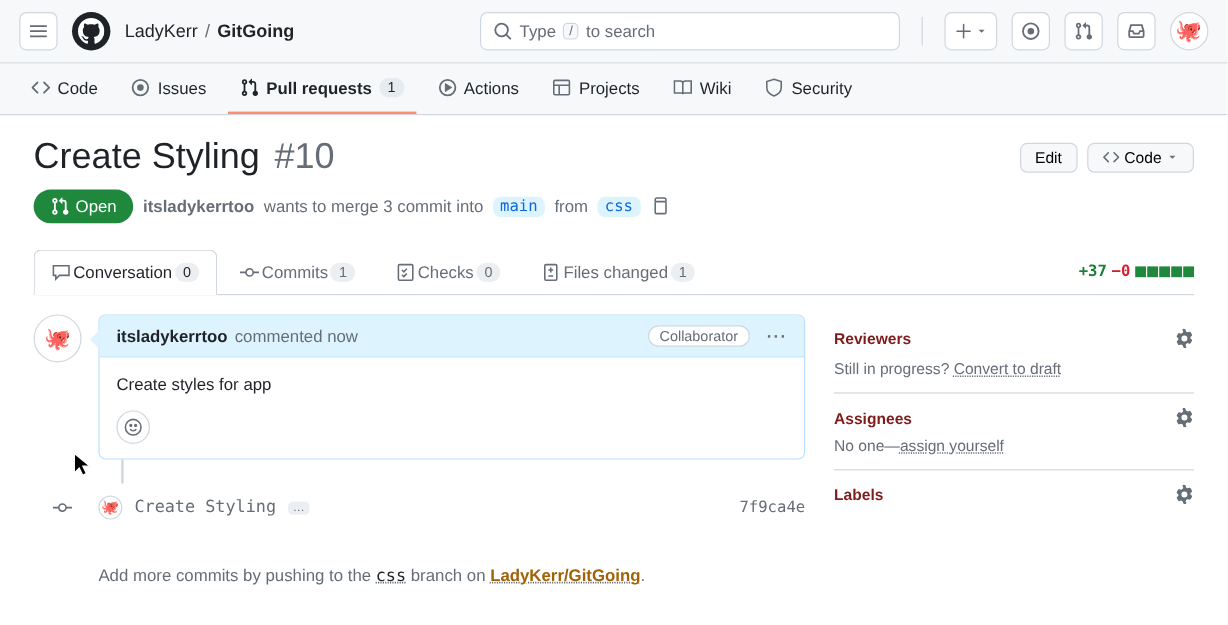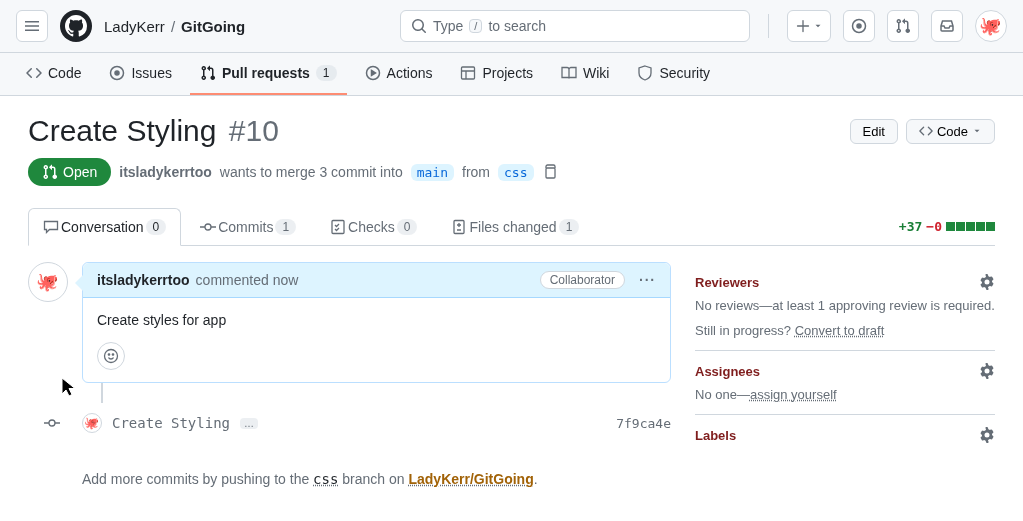--- a/index.html
+++ b/index.html
@@ -331,21 +331,20 @@
     </div>
 
     <div class="pr-sidebar">
       <div class="sidebar-section">
         <div class="sidebar-header">
           <span>Reviewers</span>
           <svg width="16" height="16" viewBox="0 0 16 16" fill="#656d76">
               <path d="M8 0a1 1 0 01.97.757l.358 1.43a5.5 5.5 0 011.35.78l1.4-.467a1 1 0 011.18.46l1 1.73a1 1 0 01-.21 1.22l-1.04.963c.04.37.04.75 0 1.12l1.04.963a1 1 0 01.21 1.22l-1 1.73a1 1 0 01-1.18.46l-1.4-.467a5.5 5.5 0 01-1.35.78l-.358 1.43A1 1 0 018 16a1 1 0 01-.97-.757l-.358-1.43a5.5 5.5 0 01-1.35-.78l-1.4.467a1 1 0 01-1.18-.46l-1-1.73a1 1 0 01.21-1.22l1.04-.963a5.5 5.5 0 010-1.12l-1.04-.963a1 1 0 01-.21-1.22l1-1.73a1 1 0 011.18-.46l1.4.467a5.5 5.5 0 011.35-.78l.358-1.43A1 1 0 018 0zm0 5.5a2.5 2.5 0 100 5 2.5 2.5 0 000-5z"></path>
             </svg>
         </div>
-        <div class="sidebar-text">No reviews—at least 1 approving review is required.</div>
         <div class="sidebar-text" style="margin-top:10px">
           <span>Still in progress? </span><span class="sidebar-link">Convert to draft</span>
         </div>
       </div>
       <div class="sidebar-section">
         <div class="sidebar-header">
           <span>Assignees</span>
           <svg width="16" height="16" viewBox="0 0 16 16" fill="#656d76">
               <path d="M8 0a1 1 0 01.97.757l.358 1.43a5.5 5.5 0 011.35.78l1.4-.467a1 1 0 011.18.46l1 1.73a1 1 0 01-.21 1.22l-1.04.963c.04.37.04.75 0 1.12l1.04.963a1 1 0 01.21 1.22l-1 1.73a1 1 0 01-1.18.46l-1.4-.467a5.5 5.5 0 01-1.35.78l-.358 1.43A1 1 0 018 16a1 1 0 01-.97-.757l-.358-1.43a5.5 5.5 0 01-1.35-.78l-1.4.467a1 1 0 01-1.18-.46l-1-1.73a1 1 0 01.21-1.22l1.04-.963a5.5 5.5 0 010-1.12l-1.04-.963a1 1 0 01-.21-1.22l1-1.73a1 1 0 011.18-.46l1.4.467a5.5 5.5 0 011.35-.78l.358-1.43A1 1 0 018 0zm0 5.5a2.5 2.5 0 100 5 2.5 2.5 0 000-5z"></path>
             </svg>

